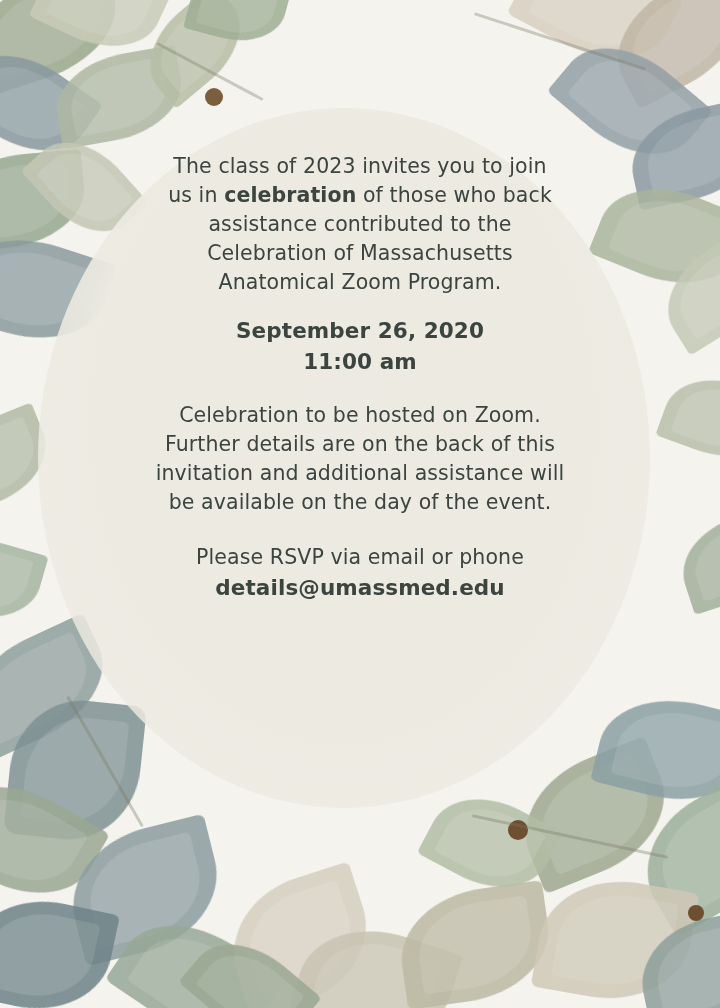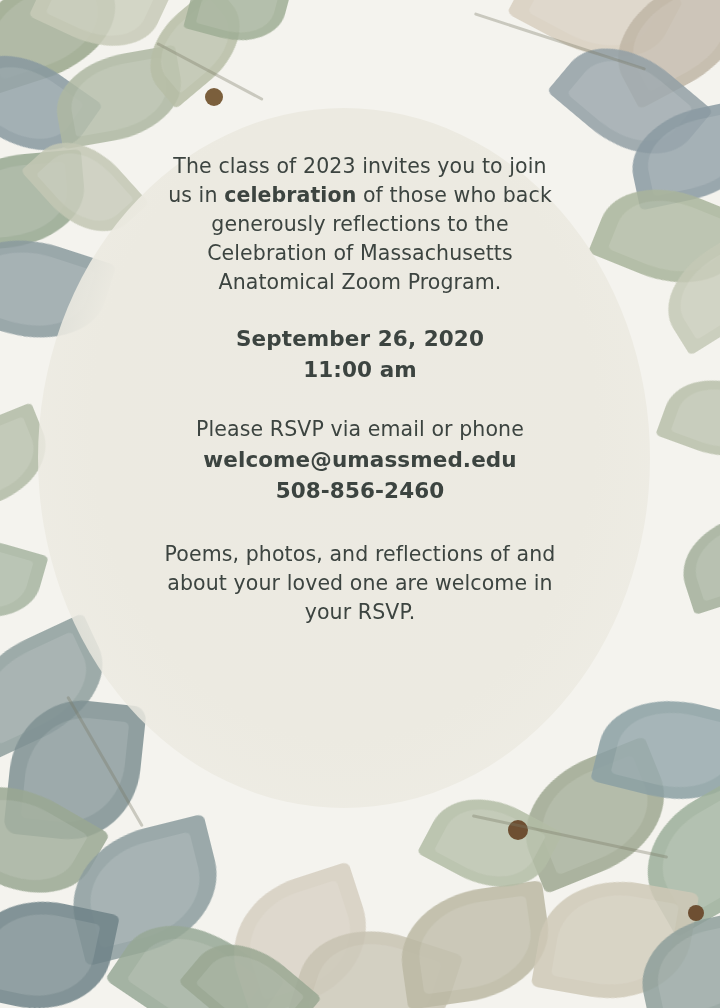--- a/index.html
+++ b/index.html
@@ -86,36 +86,36 @@
 
   .block {
     width: 470px;
     text-align: center;
     color: #3c4440;
     font-size: 20.5px;
     line-height: 29px;
     letter-spacing: 0.1px;
   }
 
-  .block.intro { margin-bottom: 26px; }
+  .block.intro { margin-bottom: 18px; }
 
   .block.when {
     font-weight: bold;
     font-size: 21.5px;
     line-height: 31px;
-    margin-bottom: 30px;
+    margin-bottom: 24px;
   }
 
   .block.details {
     width: 480px;
     margin-bottom: 26px;
   }
 
   .block.rsvp {
-    margin-bottom: 34px;
+    margin-bottom: 24px;
   }
 
   .block.rsvp .strong {
     font-weight: bold;
     font-size: 21.5px;
     line-height: 31px;
     display: block;
   }
 
   .block.poems {
@@ -182,37 +182,37 @@
 
   <div class="oval"></div>
 
   <div class="content">
 
     <div class="block intro">
       <div>The class of 2023 invites you to join</div>
       <div>
         <span>us in </span><b>celebration</b><span> of those who back</span>
       </div>
-      <div>generously reflections to the</div>
+      <div>assistance contributed to the</div>
       <div>Celebration of Massachusetts</div>
       <div>Anatomical Zoom Program.</div>
     </div>
 
     <div class="block when">
       <div>September 26, 2020</div>
       <div>11:00 am</div>
     </div>
 
+    <div class="block details">
+      <div>Celebration to be hosted on Zoom.</div>
+      <div>Further details are on the back of this</div>
+      <div>invitation and additional assistance will</div>
+      <div>be available on the day of the event.</div>
+    </div>
 
     <div class="block rsvp">
       <div>Please RSVP via email or phone</div>
-      <span class="strong">welcome@umassmed.edu</span>
-      <span class="strong">508-856-2460</span>
-    </div>
-
-    <div class="block poems">
-      <div>Poems, photos, and reflections of and</div>
-      <div>about your loved one are welcome in</div>
-      <div>your RSVP.</div>
-    </div>
+      <span class="strong">details@umassmed.edu</span>
+    </div>
+
 
   </div>
 </div>
 
 </body></html>

